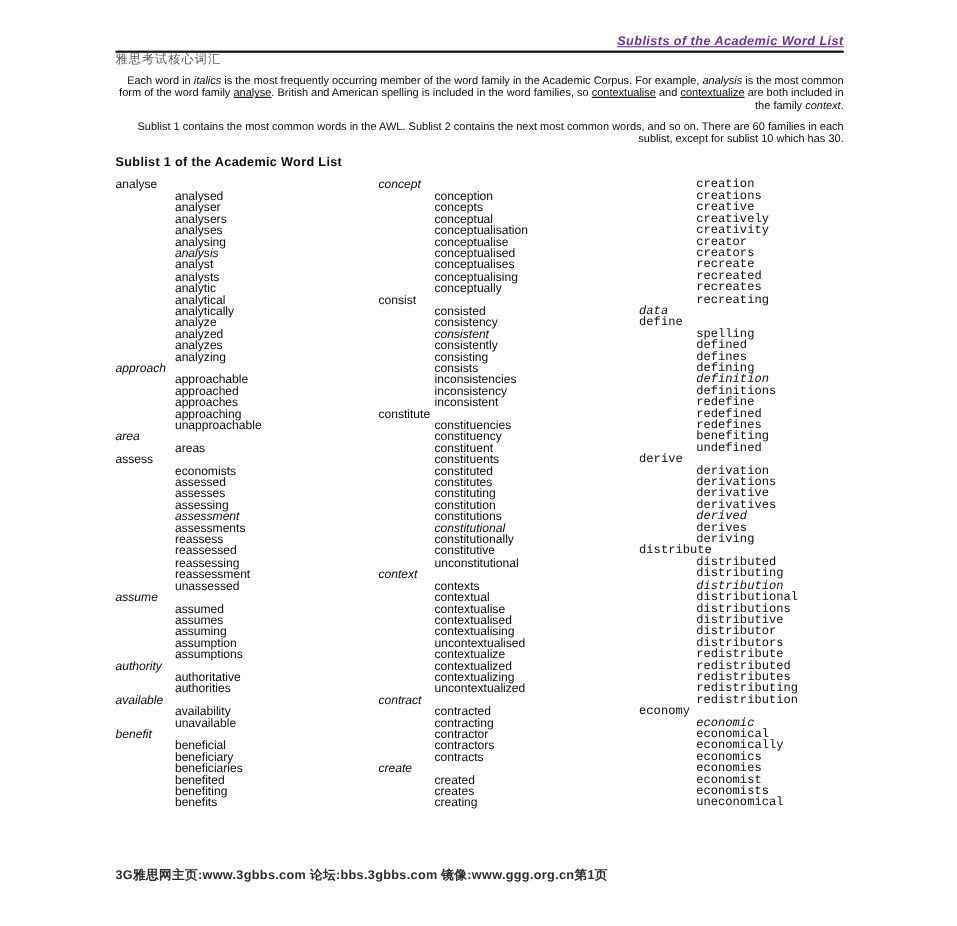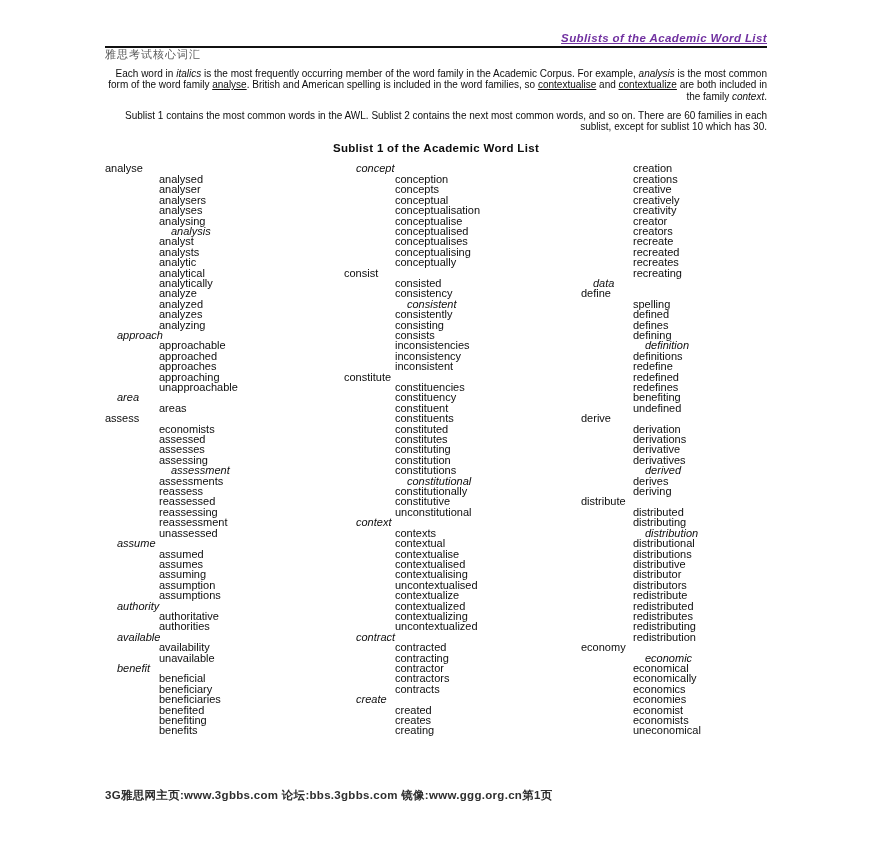--- a/index.html
+++ b/index.html
@@ -10,28 +10,28 @@
   .content{position:absolute;left:105px;top:0;width:662px;}
   .title{
     margin-top:32px;text-align:right;font-size:11.5px;font-weight:bold;font-style:italic;
     text-decoration:underline;letter-spacing:.4px;line-height:13px;
   }
   .rule{border:0;border-top:2px solid #111;margin:1px 0 0 0;height:0;}
   .subtitle{text-align:left;font-size:11px;line-height:12px;letter-spacing:1px;}
   .para{margin:8px 0 0 0;font-size:10px;line-height:11.3px;text-align:right;}
   .para .i{font-style:italic;}
   .para .u{text-decoration:underline;}
-  .section-heading{margin-top:10px;font-size:11.5px;font-weight:bold;line-height:12px;letter-spacing:.3px;text-align:center;}
+  .section-heading{margin-top:10px;font-size:11.5px;font-weight:bold;line-height:12px;letter-spacing:.3px;}
   .wordlist{margin-top:9px;display:flex;align-items:flex-start;}
   .wl-col{flex:0 0 auto;}
   .wl-col.c0{width:239px;}
   .wl-col.c1{width:237px;}
-  .wl-col.c2{width:186px;}
+  .wl-col.c2{width:186px;font-family:Liberation Mono, monospace;}
   .wl-row{height:10.42px;line-height:10.5px;font-size:11px;white-space:nowrap;}
-  .wl-row.it{font-style:italic;margin-left:12px;}
+  .wl-row.it{font-style:italic;}
   .c0 .wl-row.ind{padding-left:54px;}
   .c1 .wl-row.ind{padding-left:51px;}
   .c2 .wl-row.ind{padding-left:52px;}
   .footer{
     position:absolute;left:105px;top:788px;width:662px;display:flex;
     justify-content:flex-start;font-size:11.5px;font-weight:bold;color:#2e2e2e;letter-spacing:.3px;
   }
 </style>
 </head>
 <body>

